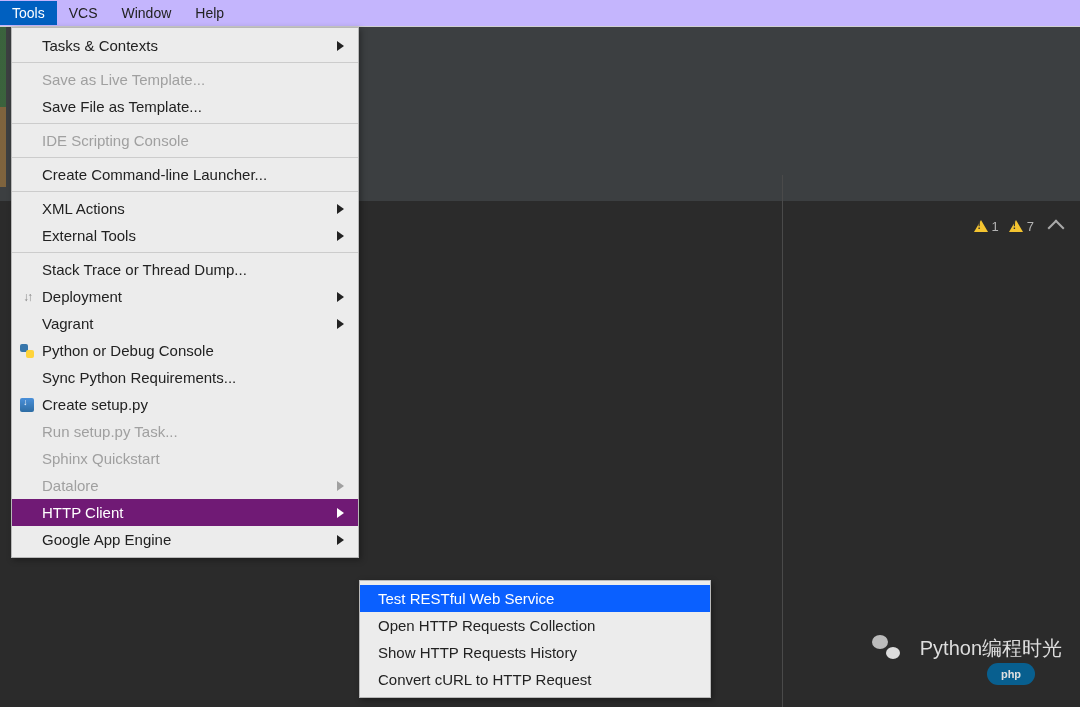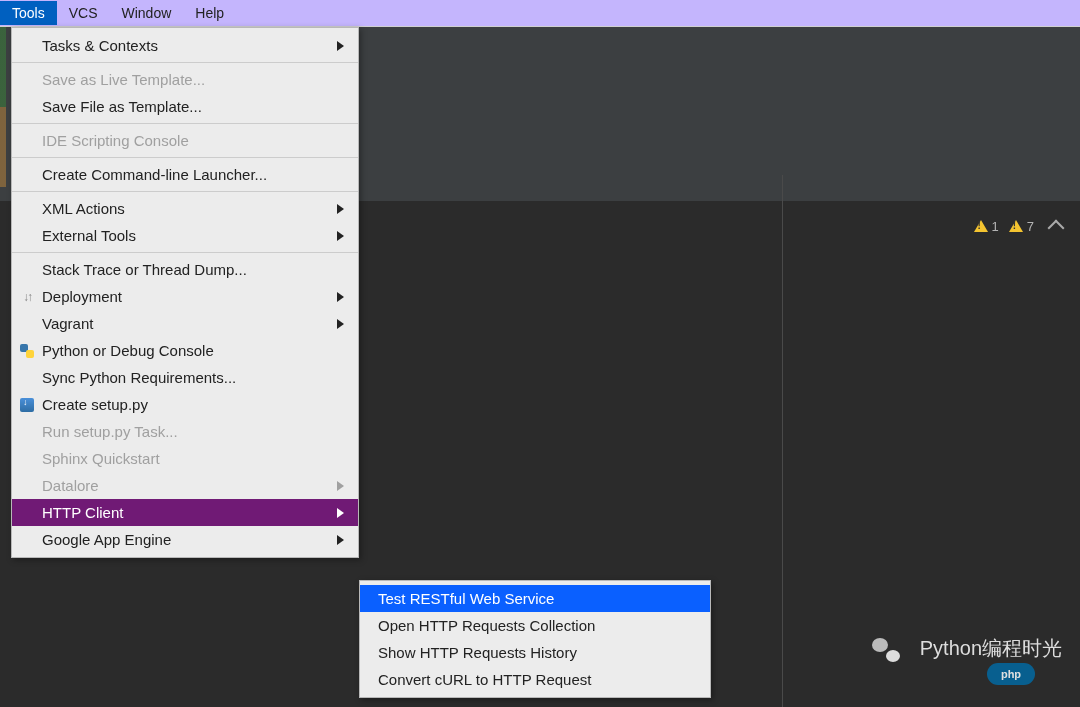--- a/index.html
+++ b/index.html
@@ -34,21 +34,21 @@
     .py-icon::before { content: ""; position: absolute; width: 8px; height: 8px; left: 1px; top: 1px; background: #3776ab; border-radius: 2px; }
     .py-icon::after { content: ""; position: absolute; width: 8px; height: 8px; right: 1px; bottom: 1px; background: #ffd43b; border-radius: 2px; }
     .deploy-icon { font-size: 12px; color: #888; letter-spacing: -2px; }
     .setup-icon { width: 14px; height: 14px; background: linear-gradient(#4a90d9,#2e6da4); border-radius: 2px; position: relative; }
     .setup-icon::after { content: "↓"; position: absolute; font-size: 9px; color: #fff; left: 3px; top: -1px; }
     
     .submenu { position: absolute; top: 580px; left: 359px; width: 352px; background: #ececec; border: 1px solid #b8b8b8; box-shadow: 2px 2px 6px rgba(0,0,0,0.35); padding: 4px 0; }
     .sitem { height: 27px; display: flex; align-items: center; padding: 0 18px; font-size: 15px; color: #222; cursor: default; }
     .sitem.selected { background: #0a60ff; color: #fff; }
     
-    .watermark { position: absolute; right: 18px; bottom: 45px; display: flex; align-items: flex-end; gap: 20px; color: #ddd; font-size: 20px; }
+    .watermark { position: absolute; right: 18px; bottom: 45px; display: flex; align-items: flex-start; gap: 20px; color: #ddd; font-size: 20px; }
     .wechat-ic { width: 28px; height: 24px; position: relative; }
     .wechat-ic::before { content: ""; position: absolute; width: 16px; height: 14px; left: 0; top: 0; background: #bbb; border-radius: 50%; }
     .wechat-ic::after { content: ""; position: absolute; width: 14px; height: 12px; right: 0; bottom: 0; background: #ddd; border-radius: 50%; }
     .php-badge { position: absolute; right: 45px; bottom: 22px; width: 48px; height: 22px; background: #0369a1; border-radius: 11px; color: #fff; font-size: 11px; font-weight: bold; display: flex; align-items: center; justify-content: center; opacity: 0.85; }
     
     .left-edge { position: absolute; left: 0; top: 27px; width: 6px; height: 160px; background: linear-gradient(to bottom, #3a7a3a 0%, #3a7a3a 50%, #aa7b3b 50%, #aa7b3b 100%); opacity: 0.6; }
   </style>
 </head>
 <body>
 

